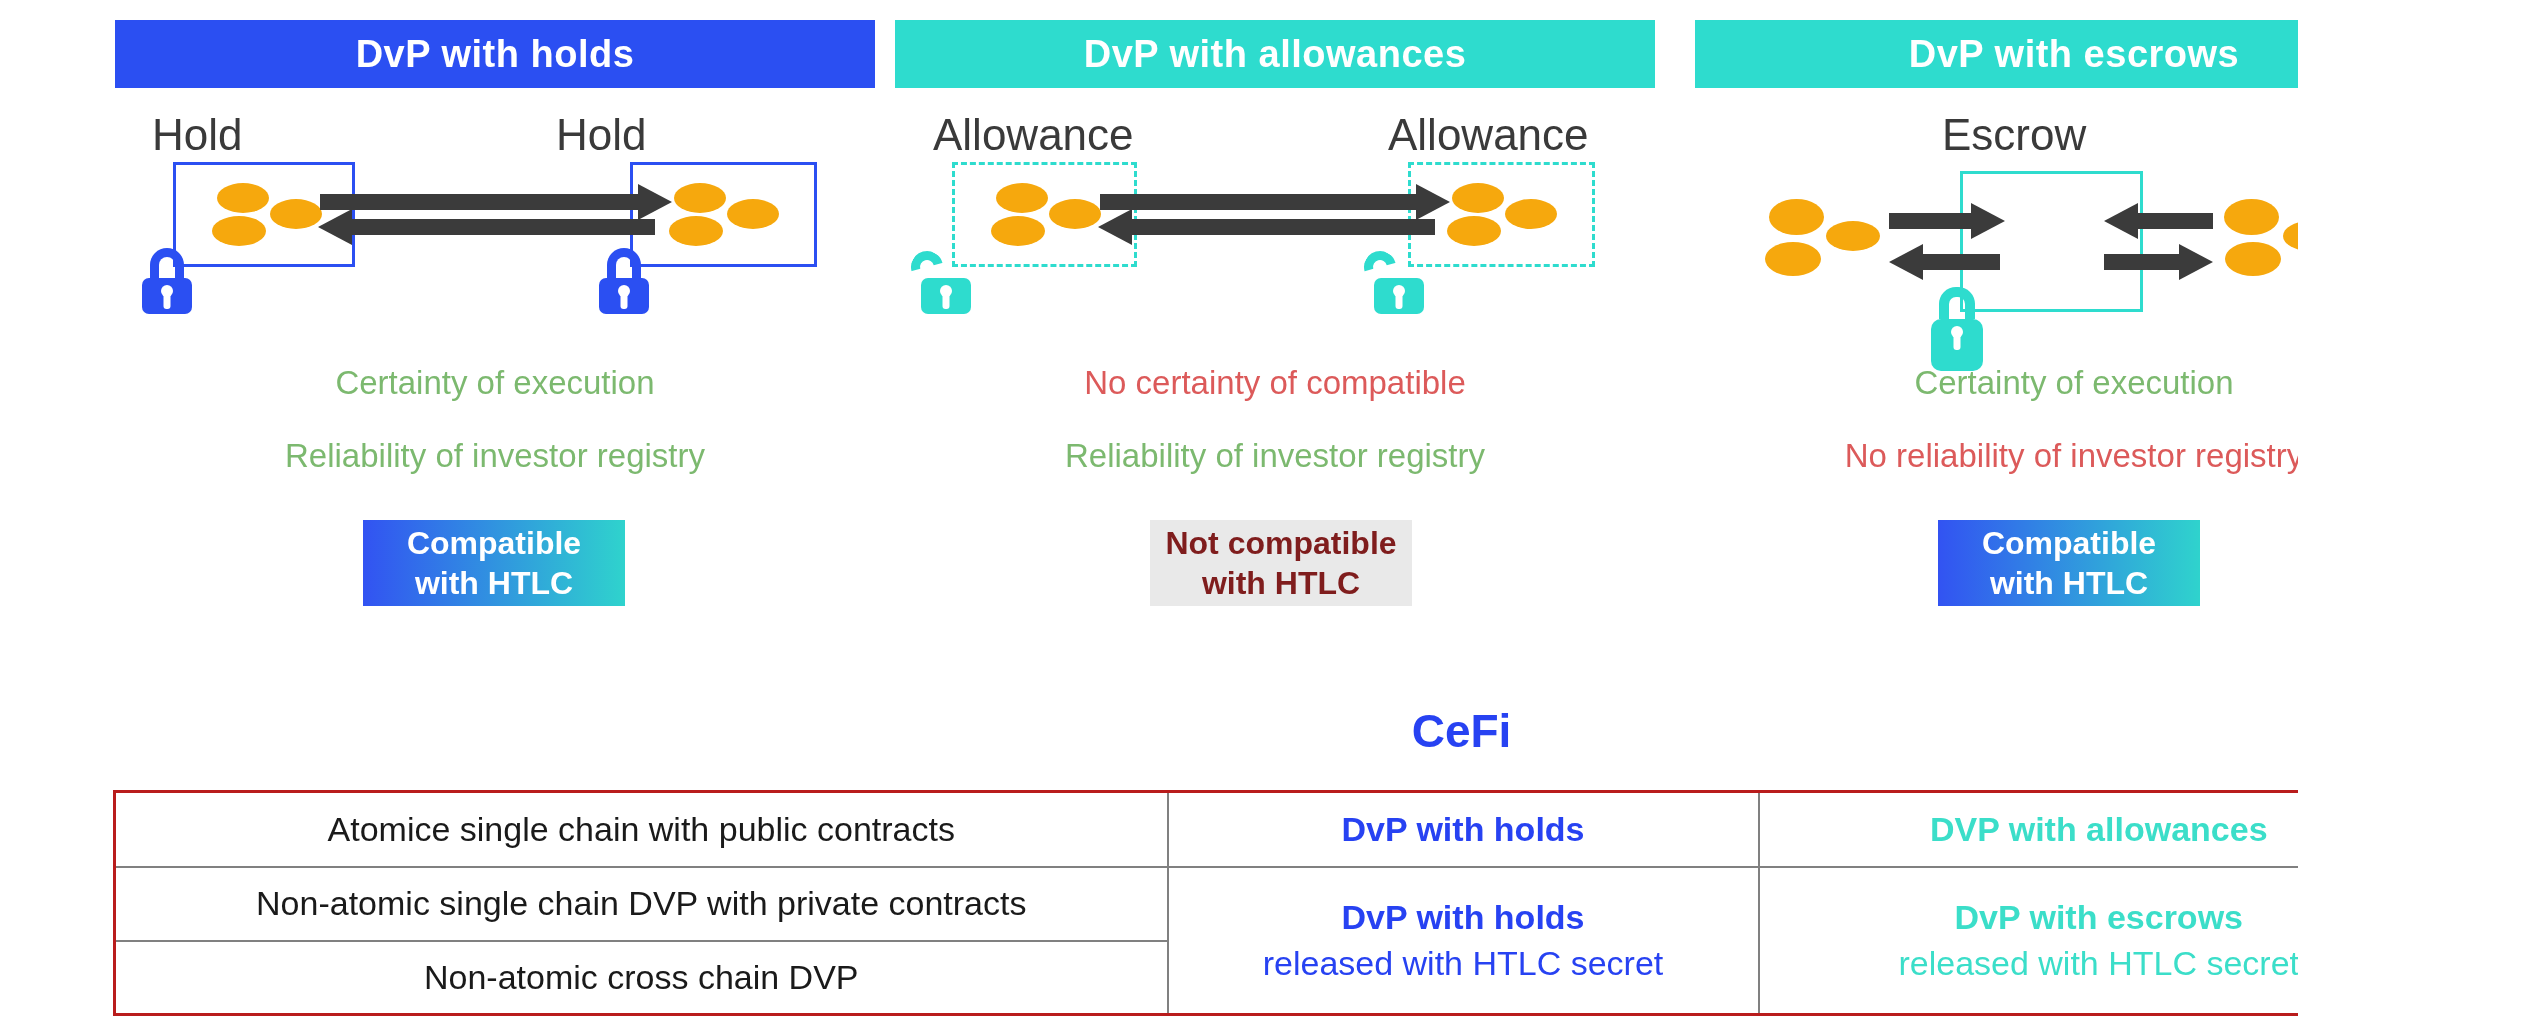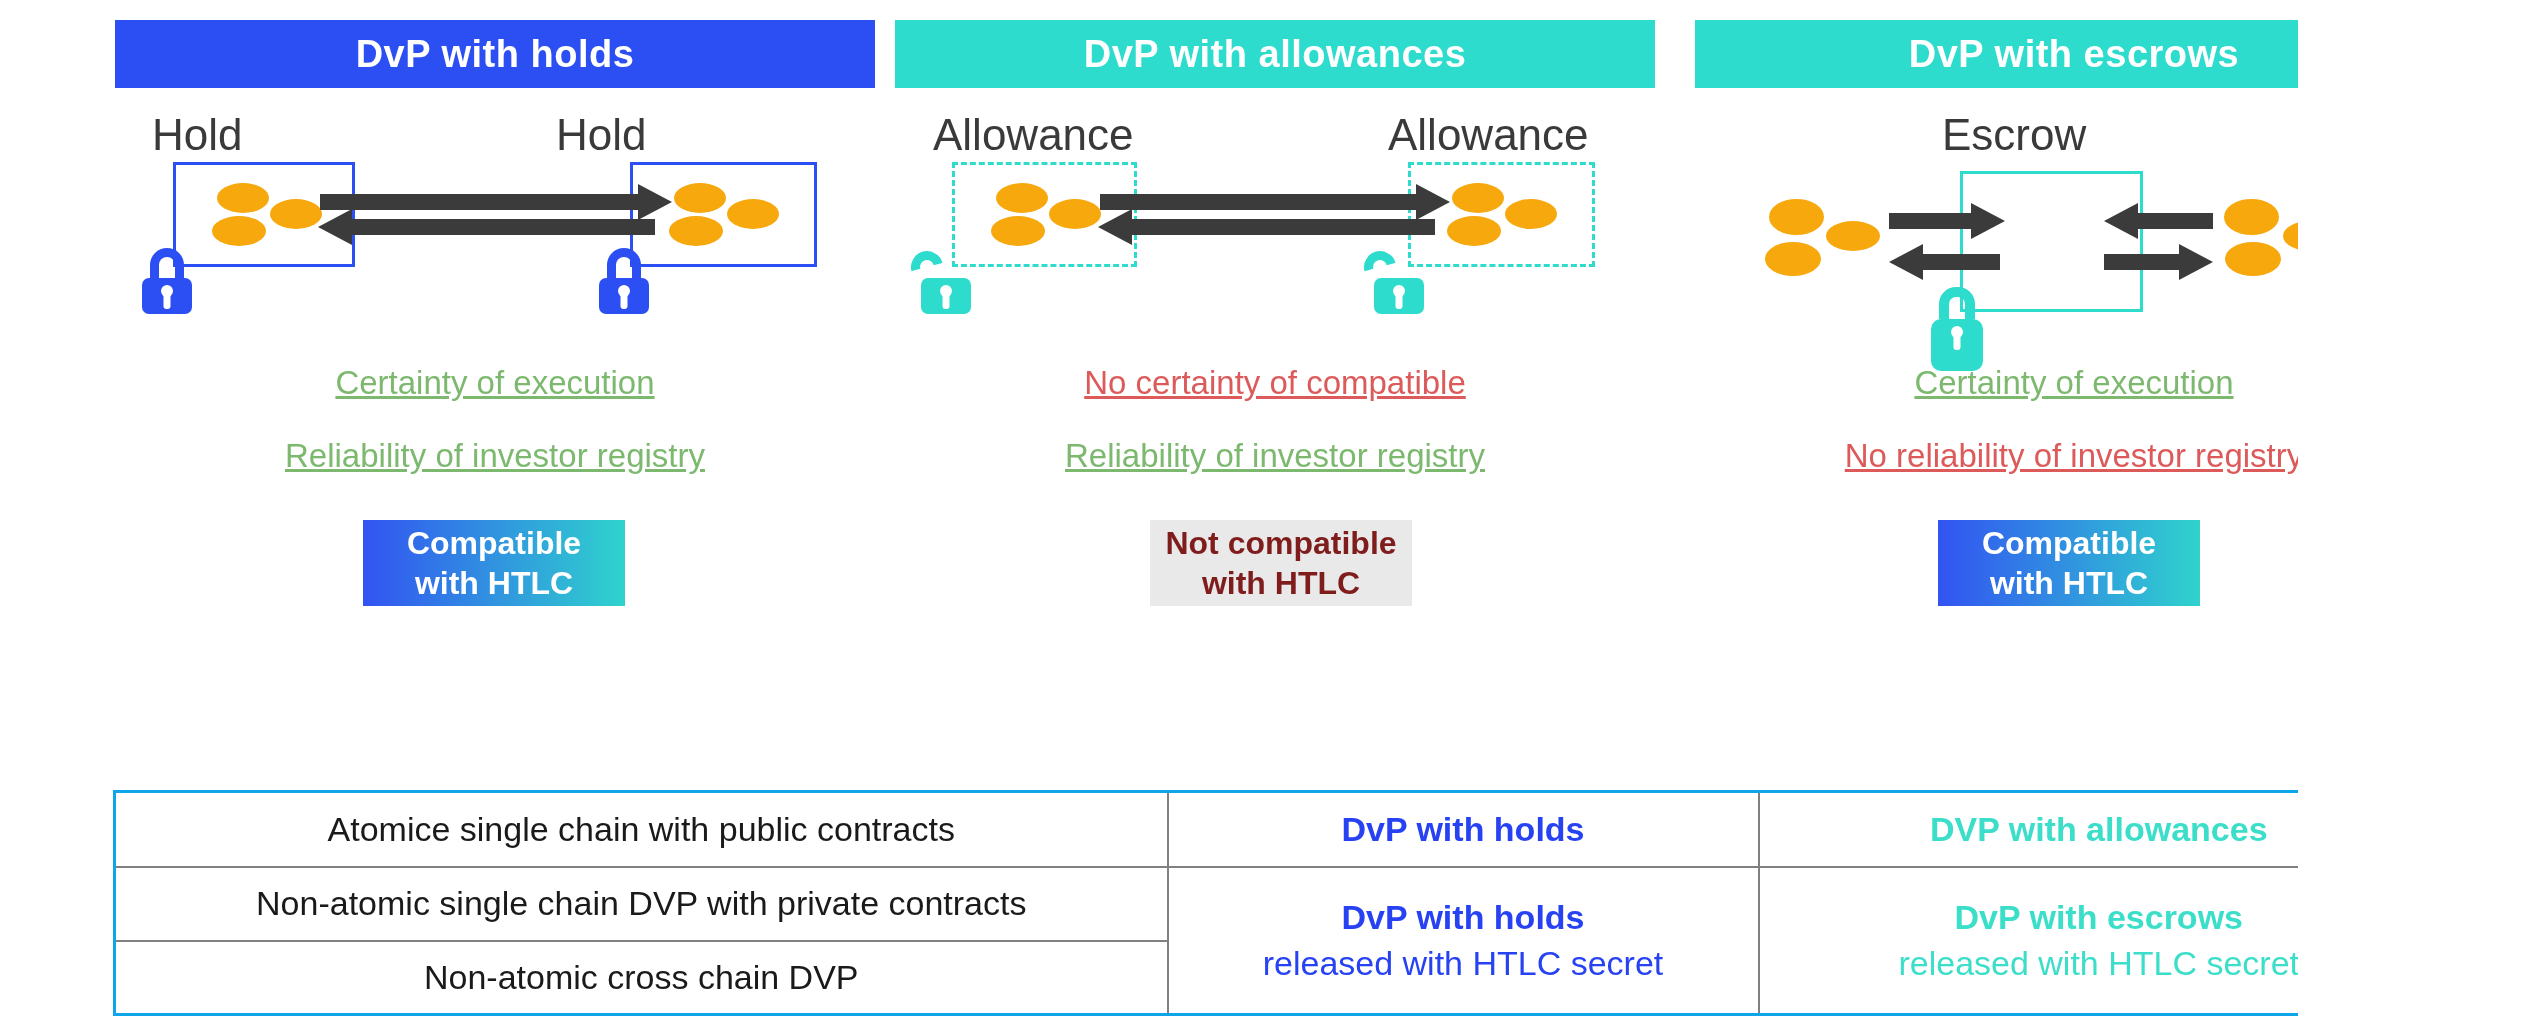--- a/index.html
+++ b/index.html
@@ -61,21 +61,21 @@
     content:"";position:absolute;left:50%;top:15px;transform:translateX(-50%);
     width:7px;height:16px;background:#fff;border-radius:3px;
   }
   .lock-blue{--c:#2B4FF2;}
   .lock-teal{--c:#2EDCCE;}
   .lock.lg{width:52px;}
   .lock.lg .shackle-closed{width:36px;height:32px;border-width:10px;}
   .lock.lg .body{width:52px;height:52px;border-radius:10px;}
   .lock.open .body{margin-top:0;}
 
-  .status-line{position:absolute;left:0;right:0;text-align:center;font-size:33px;text-decoration:underline;}
+  .status-line{position:absolute;left:0;right:0;text-align:center;font-size:33px;}
   .line1{top:364px;}
   .line2{top:437px;}
   .pos{color:#7CB96F;}
   .neg{color:#DC5A5A;}
 
   .badge{
     position:absolute;top:520px;width:262px;height:86px;
     display:flex;flex-direction:column;align-items:center;justify-content:center;
     font-weight:bold;font-size:32px;line-height:40px;text-align:center;
   }
@@ -85,21 +85,21 @@
   .col-header{position:absolute;top:704px;text-align:center;font-weight:bold;font-size:46px;}
   .cefi-hdr{left:1166px;width:591px;color:#2742F2;}
   .defi-hdr{left:1757px;width:681px;color:#c2410c;text-align:right;}
 
   .cmp-table{position:absolute;left:113px;top:790px;}
   table{border-collapse:collapse;table-layout:fixed;width:2325px;}
   td{
     border:2px solid #808080;text-align:center;vertical-align:middle;
     font-size:34px;color:#1A1A1A;padding:0;
   }
-  table{border:3px solid #0ea5e9;}
+  table{border:3px solid #b91c1c;}
   .model{font-weight:bold;}
   .cefi-text{color:#2742F2;}
   .defi-text{color:#3BDEC9;}
   .merged-cell{line-height:46px;}
 </style>
 </head>
 <body>
 
 <div class="canvas">
 
@@ -215,20 +215,21 @@
 
     <div class="status-line line1 pos">Certainty of execution</div>
     <div class="status-line line2 neg">No reliability of investor registry</div>
 
     <div class="badge gradient" style="left:243px;">
       <span>Compatible</span>
       <span>with HTLC</span>
     </div>
   </div>
 
+  <div class="col-header cefi-hdr">CeFi</div>
   <div class="col-header defi-hdr">DeFi</div>
 
   <div class="cmp-table">
     <table>
       <colgroup>
         <col style="width:1053px;">
           <col style="width:591px;">
           <col style="width:681px;">
       </colgroup>
       <tbody>

